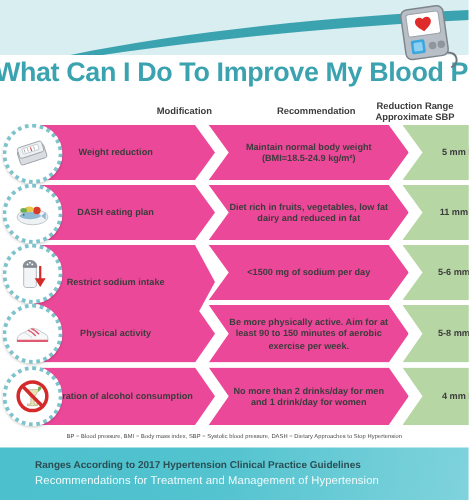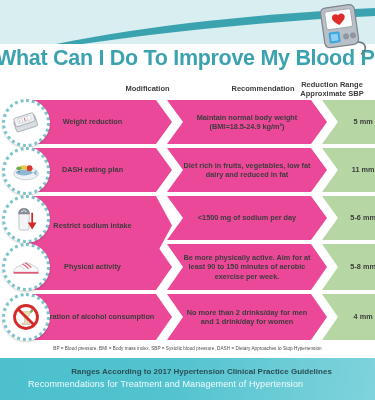--- a/index.html
+++ b/index.html
@@ -56,21 +56,21 @@
   }
   .col-head {
     position: absolute;
     text-align: center;
     font-size: 7.5px;
     font-weight: bold;
     color: #3c3c3c;
     line-height: 1.25;
   }
   .col-head.c1 { left: 95px;  width: 105px; top: 4px; }
-  .col-head.c2 { left: 208px; width: 110px; top: 4px; }
+  .col-head.c2 { left: 198px; width: 110px; top: 4px; }
   .col-head.c3 { left: 288px; width: 88px;  top: 0px; }
 
   
   .rows {
     position: absolute;
     left: 0; top: 100px;
     width: 375px;
   }
   .row {
     position: relative;
@@ -155,21 +155,20 @@
     width: 375px; height: 42px;
     background: linear-gradient(100deg, #4cc0cd 0%, #52c3cf 45%, #7fd3dc 100%);
     padding: 9px 0 0 28px;
     box-sizing: border-box;
   }
   .bb-line1 {
     font-size: 8px;
     font-weight: bold;
     color: #2b4f55;
     line-height: 1.35;
-    text-align: center;
   }
   .bb-line2 {
     font-size: 9px;
     color: #f0fbfc;
     line-height: 1.45;
     letter-spacing: 0.1px;
   }
 </style>
 </head>
 <body>

